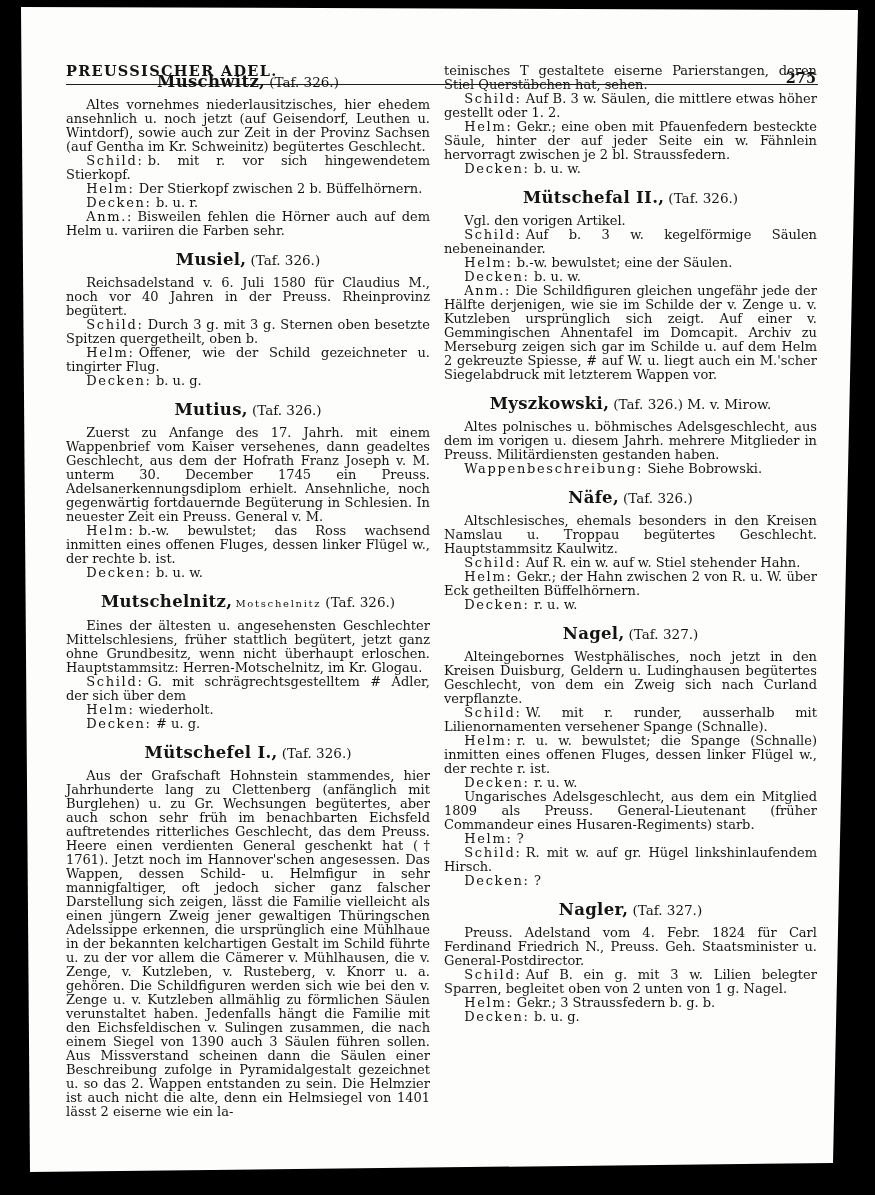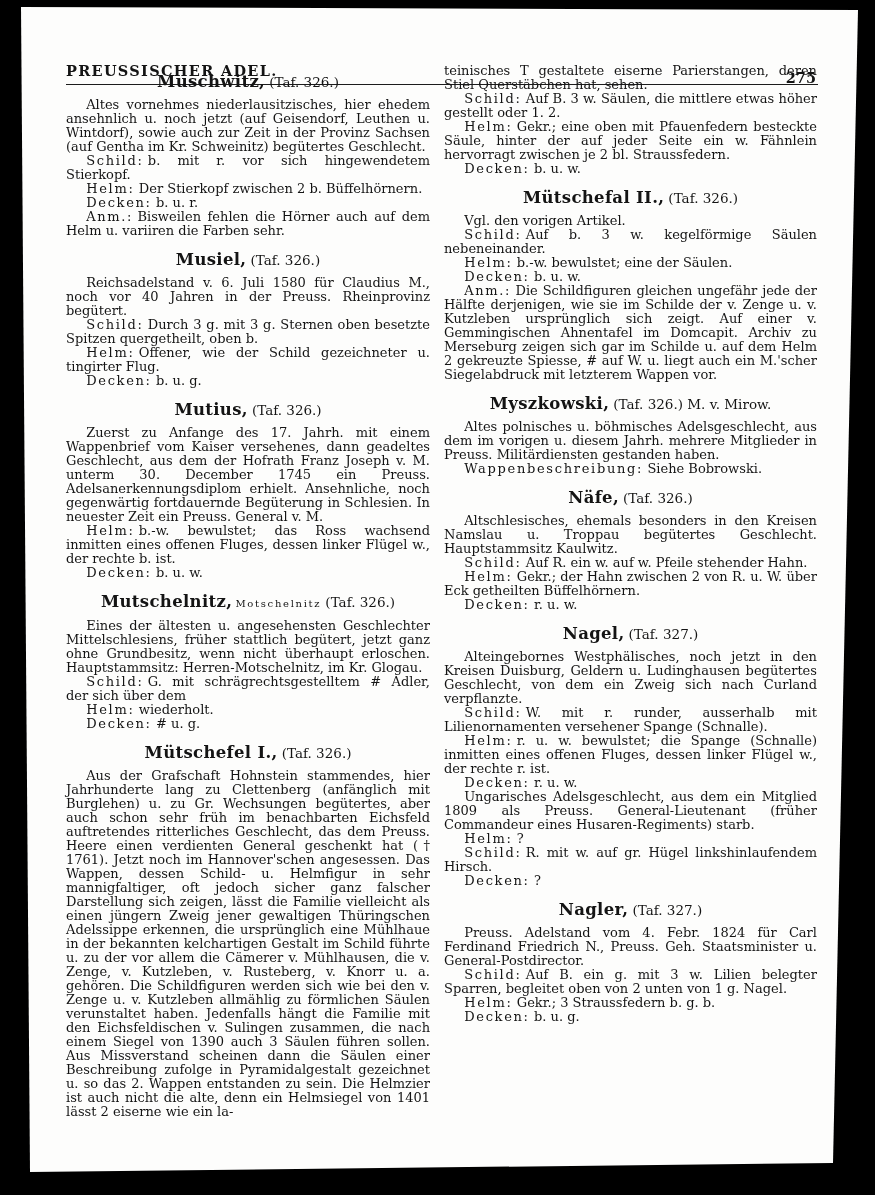--- a/index.html
+++ b/index.html
@@ -132,21 +132,21 @@
 
     <section class="entry">
       <h2 class="h"><span class="hb">Myszkowski,</span><span class="hr">(Taf. 326.) M. v. Mirow.</span></h2>
       <p class="para"><span class="txt">Altes polnisches u. böhmisches Adelsgeschlecht, aus dem im vorigen u. diesem Jahrh. mehrere Mitglieder in Preuss. Militärdiensten gestanden haben.</span></p>
       <p class="para"><span class="lab">Wappenbeschreibung:</span><span class="txt">Siehe Bobrowski.</span></p>
     </section>
 
     <section class="entry">
       <h2 class="h"><span class="hb">Näfe,</span><span class="hr">(Taf. 326.)</span></h2>
       <p class="para"><span class="txt">Altschlesisches, ehemals besonders in den Kreisen Namslau u. Troppau begütertes Geschlecht. Hauptstammsitz Kaulwitz.</span></p>
-      <p class="para"><span class="lab">Schild:</span><span class="txt">Auf R. ein w. auf w. Pfeile stehender Hahn.</span></p>
+      <p class="para"><span class="lab">Schild:</span><span class="txt">Auf R. ein w. auf w. Stiel stehender Hahn.</span></p>
       <p class="para"><span class="lab">Helm:</span><span class="txt">Gekr.; der Hahn zwischen 2 von R. u. W. über Eck getheilten Büffelhörnern.</span></p>
       <p class="para"><span class="lab">Decken:</span><span class="txt">r. u. w.</span></p>
     </section>
 
     <section class="entry">
       <h2 class="h"><span class="hb">Nagel,</span><span class="hr">(Taf. 327.)</span></h2>
       <p class="para"><span class="txt">Alteingebornes Westphälisches, noch jetzt in den Kreisen Duisburg, Geldern u. Ludinghausen begütertes Geschlecht, von dem ein Zweig sich nach Curland verpflanzte.</span></p>
       <p class="para"><span class="lab">Schild:</span><span class="txt">W. mit r. runder, ausserhalb mit Lilienornamenten versehener Spange (Schnalle).</span></p>
       <p class="para"><span class="lab">Helm:</span><span class="txt">r. u. w. bewulstet; die Spange (Schnalle) inmitten eines offenen Fluges, dessen linker Flügel w., der rechte r. ist.</span></p>
       <p class="para"><span class="lab">Decken:</span><span class="txt">r. u. w.</span></p>

